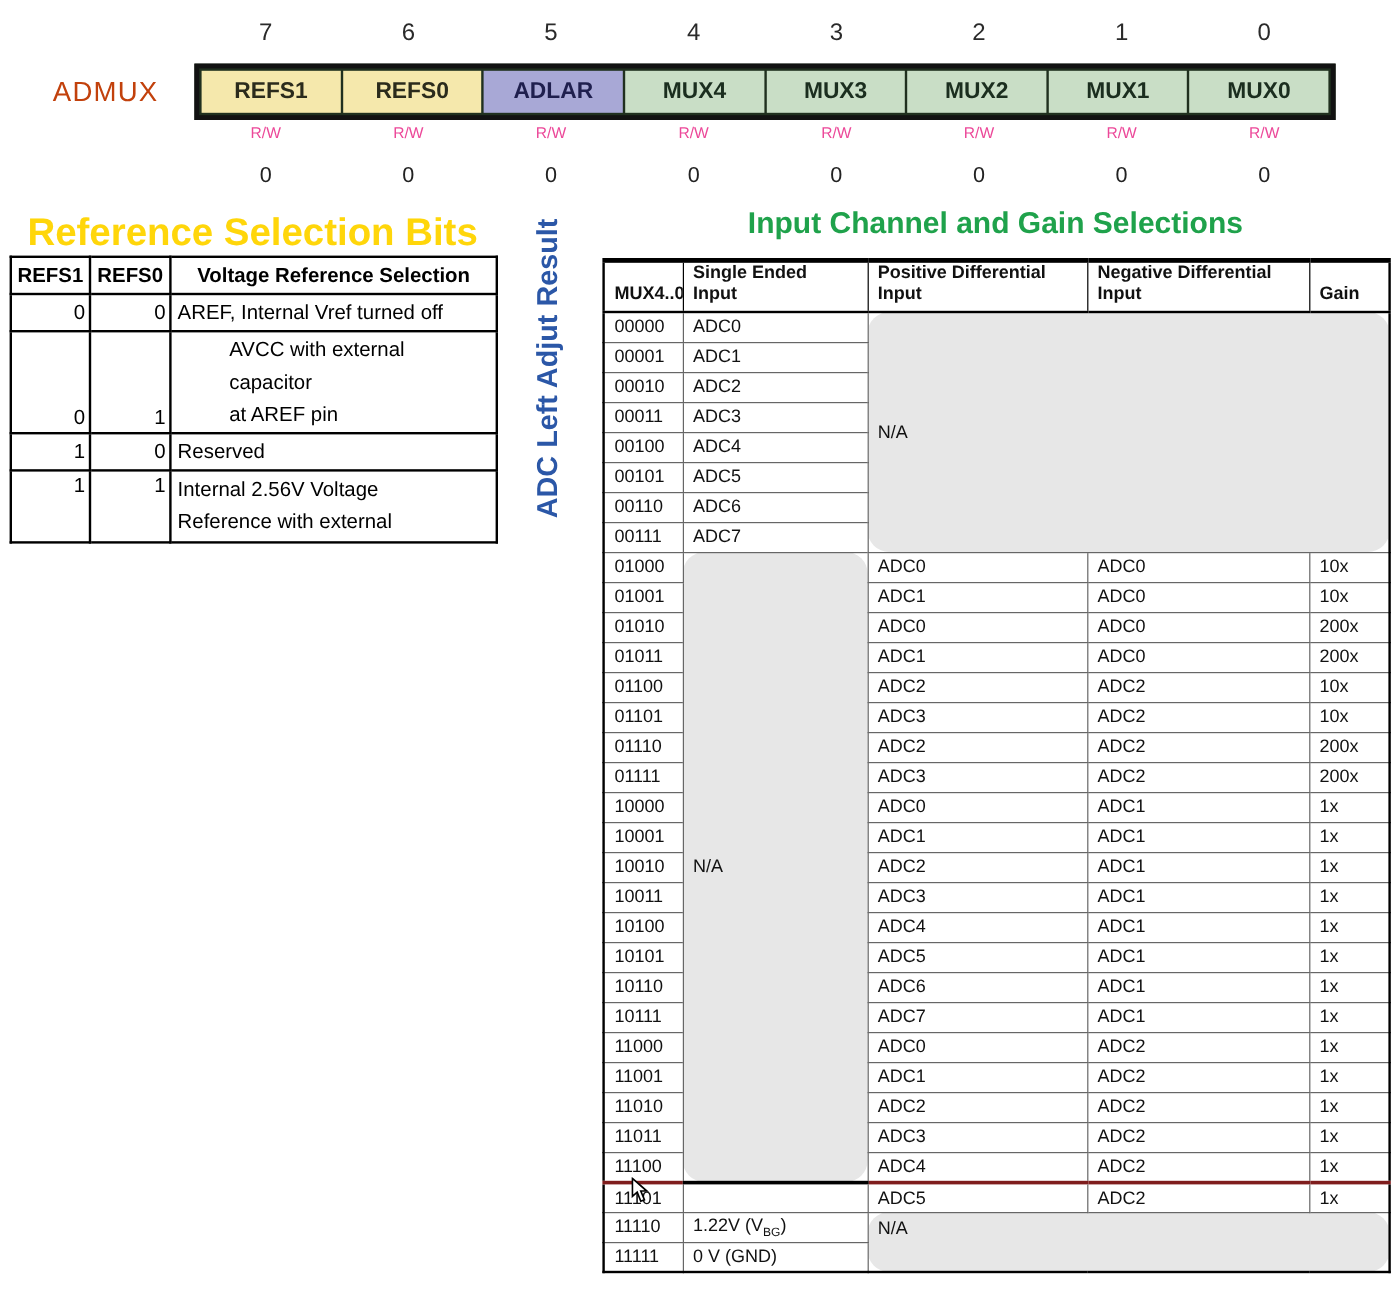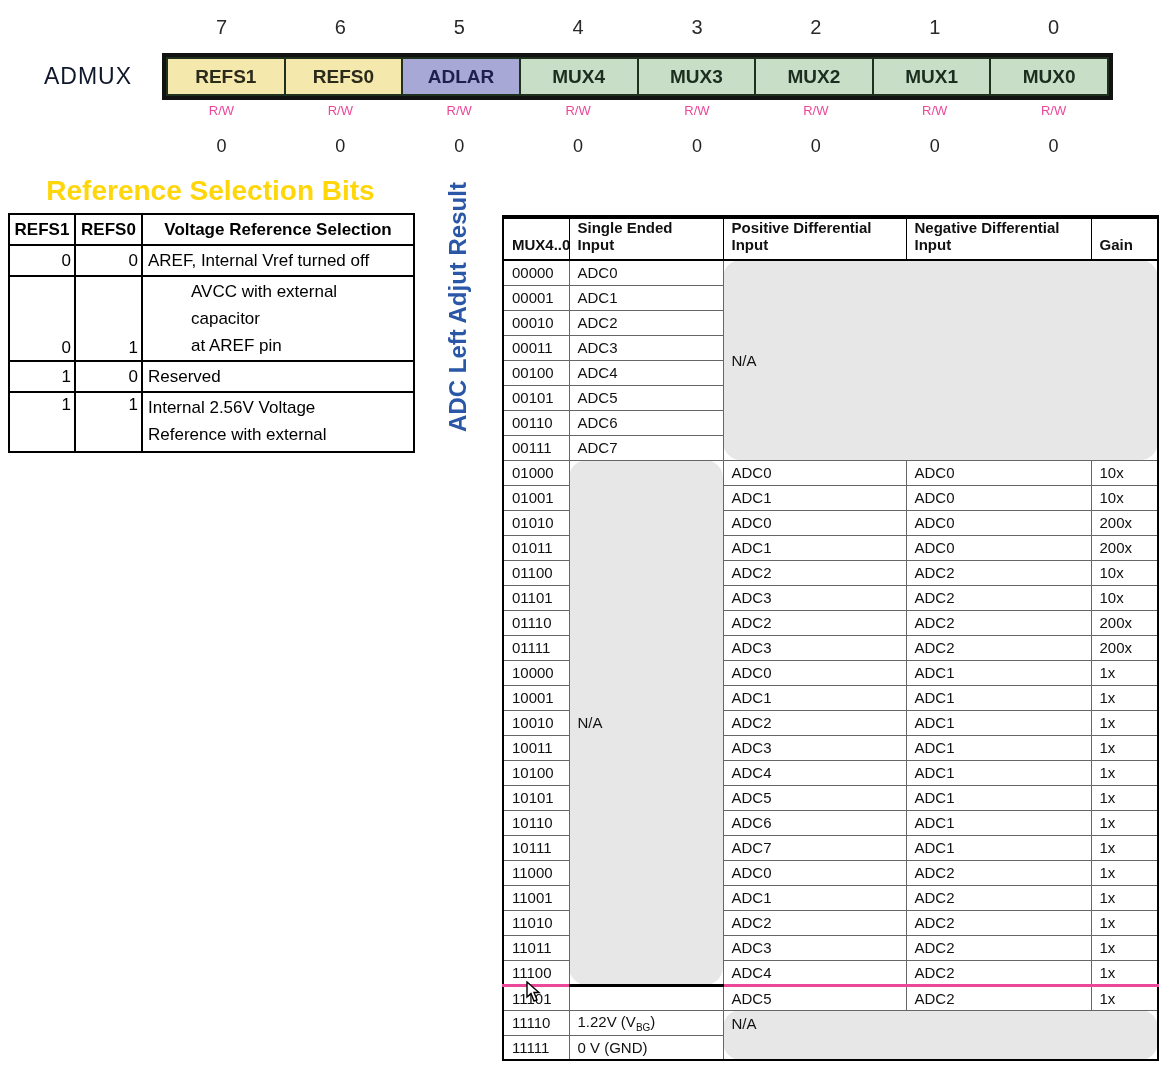--- a/index.html
+++ b/index.html
@@ -4,35 +4,35 @@
 <style>
   html,body{margin:0;padding:0;background:#ffffff;}
   .canvas{
     position:relative;width:1162px;height:1086px;background:#ffffff;
     font-family:"Liberation Sans",sans-serif;color:#1a1a1a;overflow:hidden;
   }
   
   .flex8{position:absolute;left:162px;width:951px;display:flex;}
   .flex8 span{flex:1;text-align:center;}
   .bitnums{top:16px;font-size:20px;color:#2a2a2a;}
-  .admux{position:absolute;left:44px;top:63px;font-size:23px;letter-spacing:1px;color:#0f172a;}
+  .admux{position:absolute;left:44px;top:63px;font-size:23px;letter-spacing:1px;color:#c2410c;}
   .regbox{
     position:absolute;left:162px;top:53px;width:951px;height:47px;box-sizing:border-box;
     display:flex;border:4px solid #121212;background:#20301f;gap:2px;padding:2px;
   }
   .regcell{flex:1;display:flex;align-items:center;justify-content:center;
     font-weight:bold;font-size:19px;}
   .cell-yellow{background:#F5E8AC;color:#2b2b1c;}
   .cell-purple{background:#A8A8D6;color:#1f1f4e;}
   .cell-green{background:#C9DEC6;color:#1b2e1f;}
   .rwrow{top:103px;font-size:13px;color:#ec4899;}
   .initrow{top:136px;font-size:18px;color:#222;}
   
   .sec-title{position:absolute;text-align:center;font-weight:600;}
-  .left-title{left:8px;top:175px;width:405px;font-size:28px;color:#FFD60A;}
+  .left-title{left:8px;top:175px;width:405px;font-size:32px;color:#FFD60A;}
   .right-title{left:502px;top:172px;width:655px;font-size:25px;color:#1FA24B;}
   .vert-label{
     position:absolute;left:330px;top:292px;width:255px;height:30px;
     transform:rotate(-90deg);transform-origin:center;
     font-size:24px;font-weight:600;color:#2B57A7;text-align:center;line-height:30px;
   }
   
   .left-table{
     position:absolute;left:8px;top:213px;width:405px;border-collapse:collapse;
     font-size:17px;color:#000;table-layout:fixed;
@@ -60,21 +60,21 @@
   .right-table thead tr{height:42px;}
   .right-table thead th{
     font-weight:bold;text-align:left;vertical-align:bottom;
     padding:0 0 6px 8px;white-space:pre-line;line-height:17px;
     border-top:4px solid #000;border-bottom:2px solid #000;border-left:1px solid #000;border-right:1px solid #000;
   }
   .right-table tbody tr{height:25px;margin-top:32px;}
   .right-table tbody td{padding:0 0 0 8px;vertical-align:middle;}
   .right-table td.na{background:#E7E7E7;border-radius:18px;}
   .right-table td.natop{vertical-align:top;padding-top:4px;}
-  .right-table tr.thick td{border-bottom:3px solid #ec4899;}
+  .right-table tr.thick td{border-bottom:3px solid #7f1d1d;}
   .right-table tbody td.namid{border-bottom:3px solid #000;}
   .right-table td sub{font-size:10px;}
   
   .cursor{position:absolute;left:526px;top:981px;width:17px;height:22px;}
 </style>
 </head>
 <body>
 
 <div class="canvas">
 
@@ -118,20 +118,21 @@
     <span>0</span>
     <span>0</span>
     <span>0</span>
     <span>0</span>
     <span>0</span>
     <span>0</span>
     <span>0</span>
   </div>
 
   <div class="sec-title left-title">Reference Selection Bits</div>
+  <div class="sec-title right-title">Input Channel and Gain Selections</div>
   <div class="vert-label">ADC Left Adjut Result</div>
 
   <table class="left-table">
     <colgroup>
         <col style="width:66px">
         <col style="width:67px">
         <col style="width:272px">
       </colgroup>
     <thead>
       <tr>

